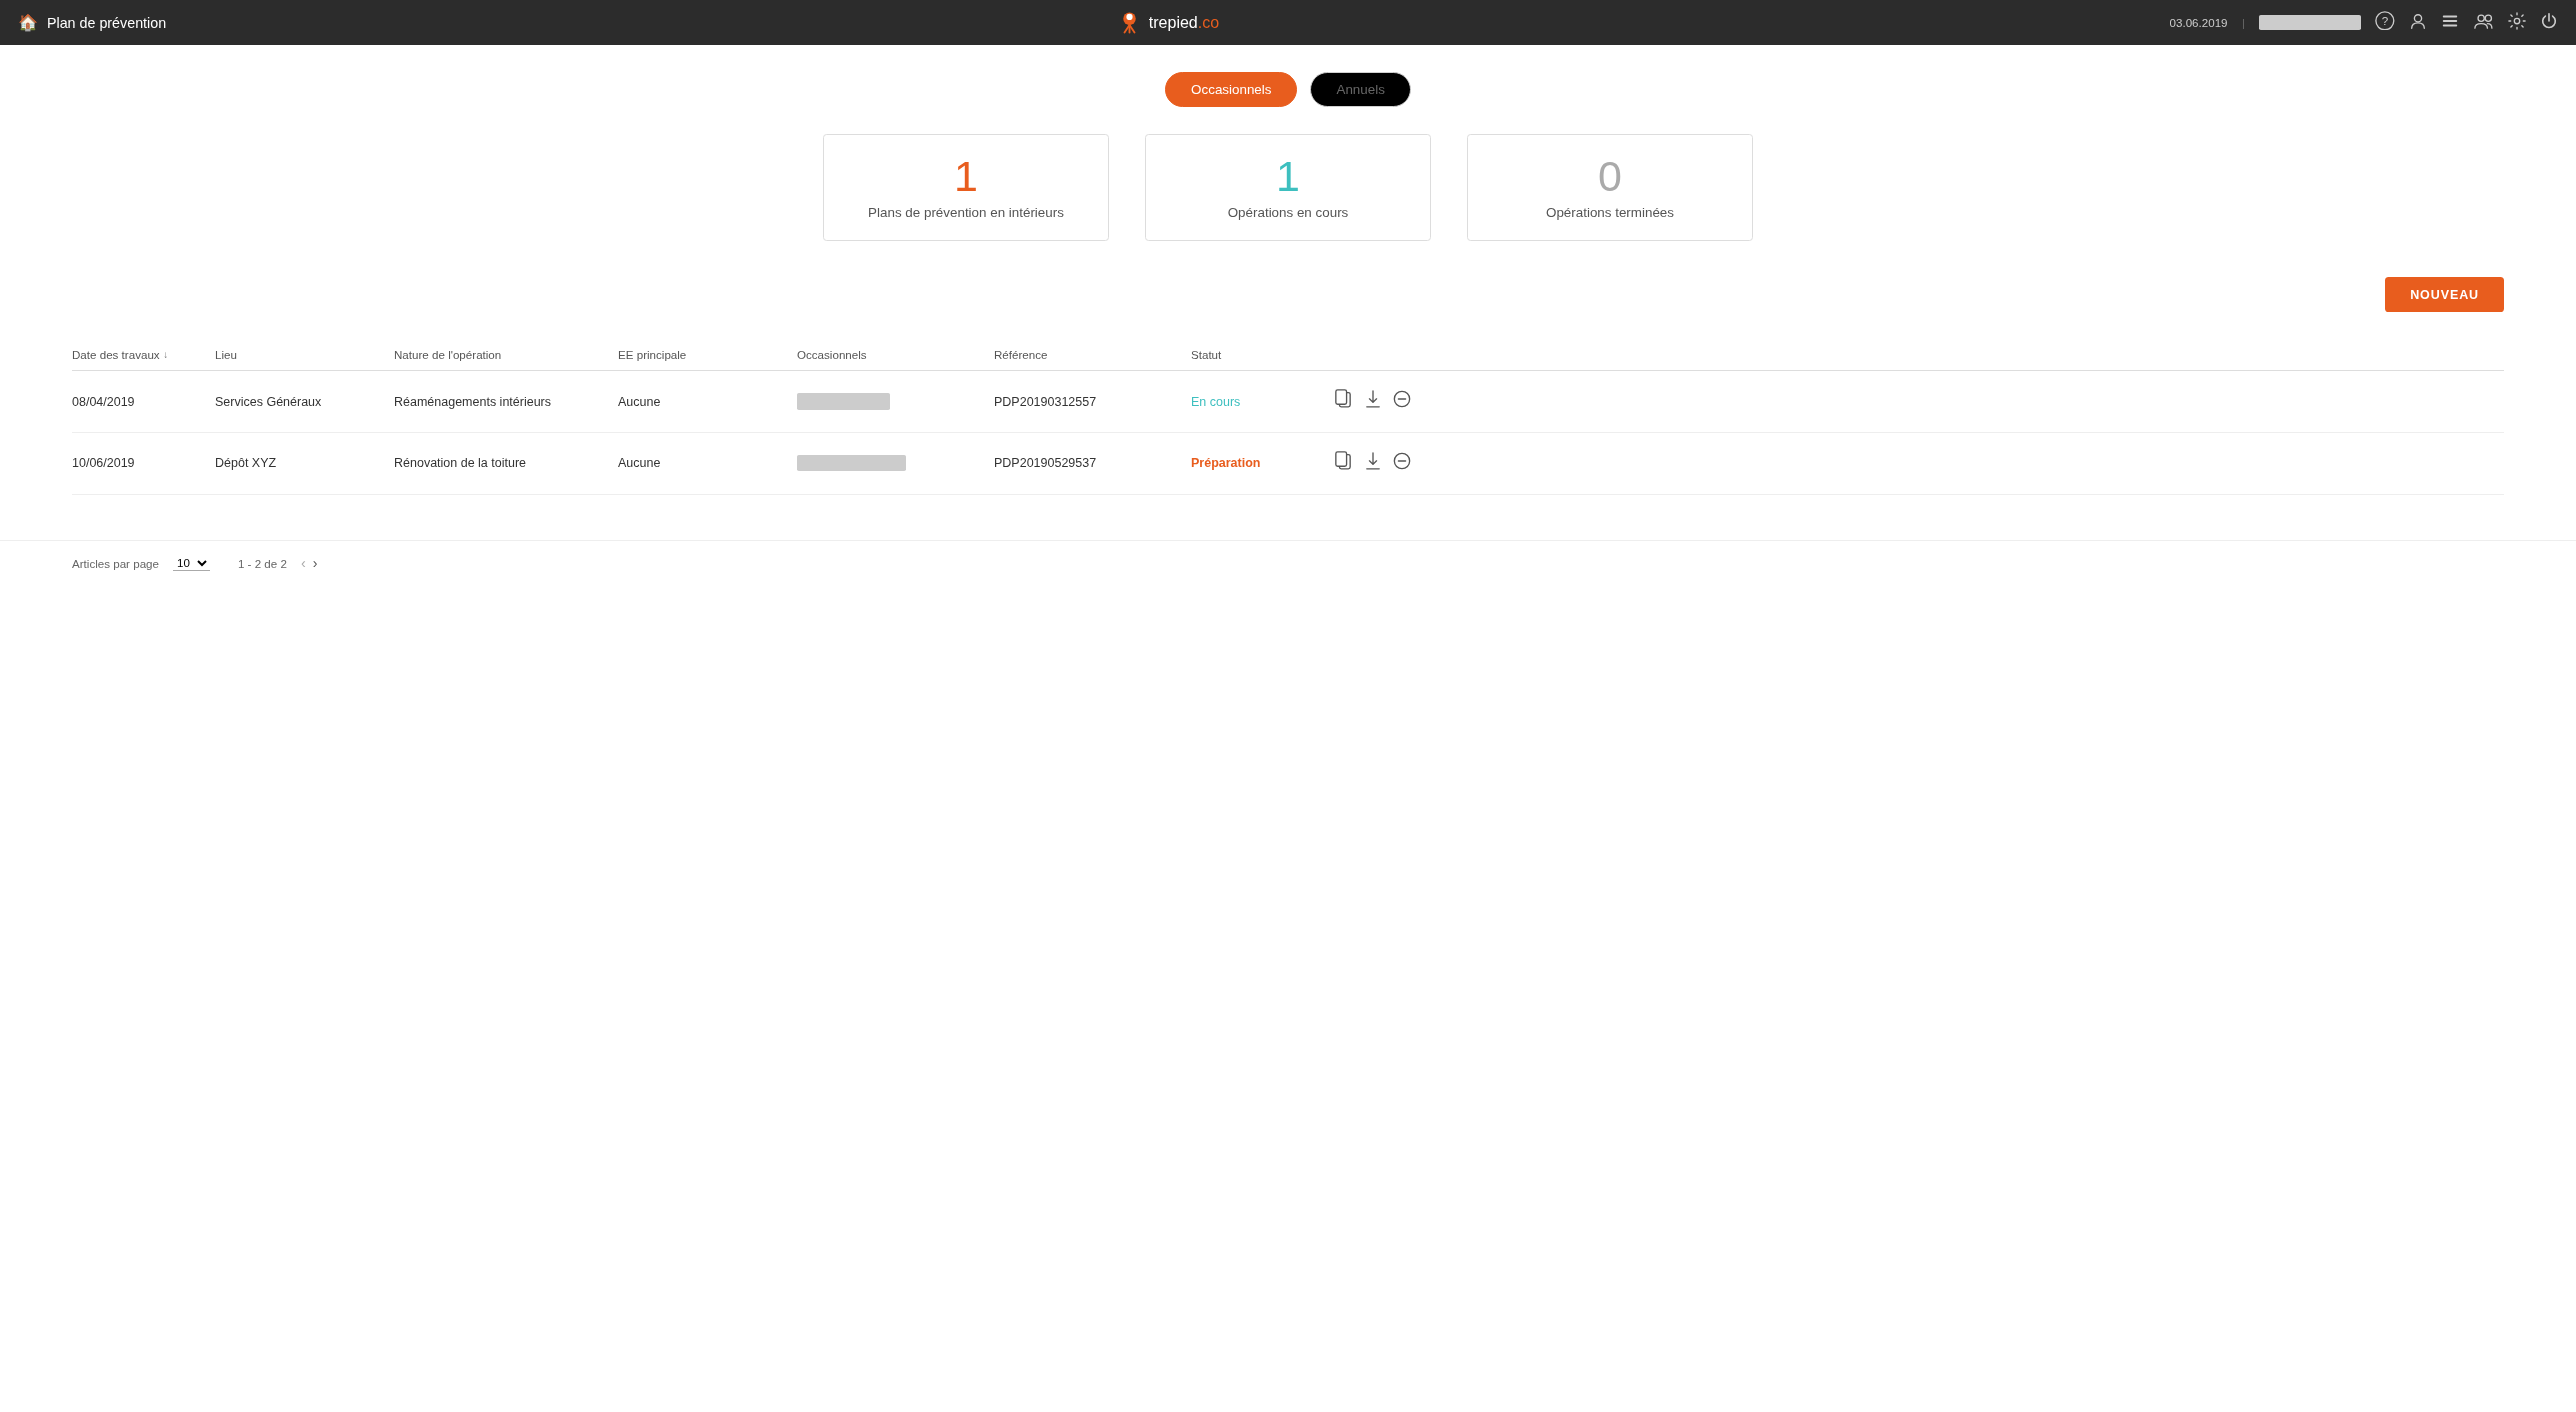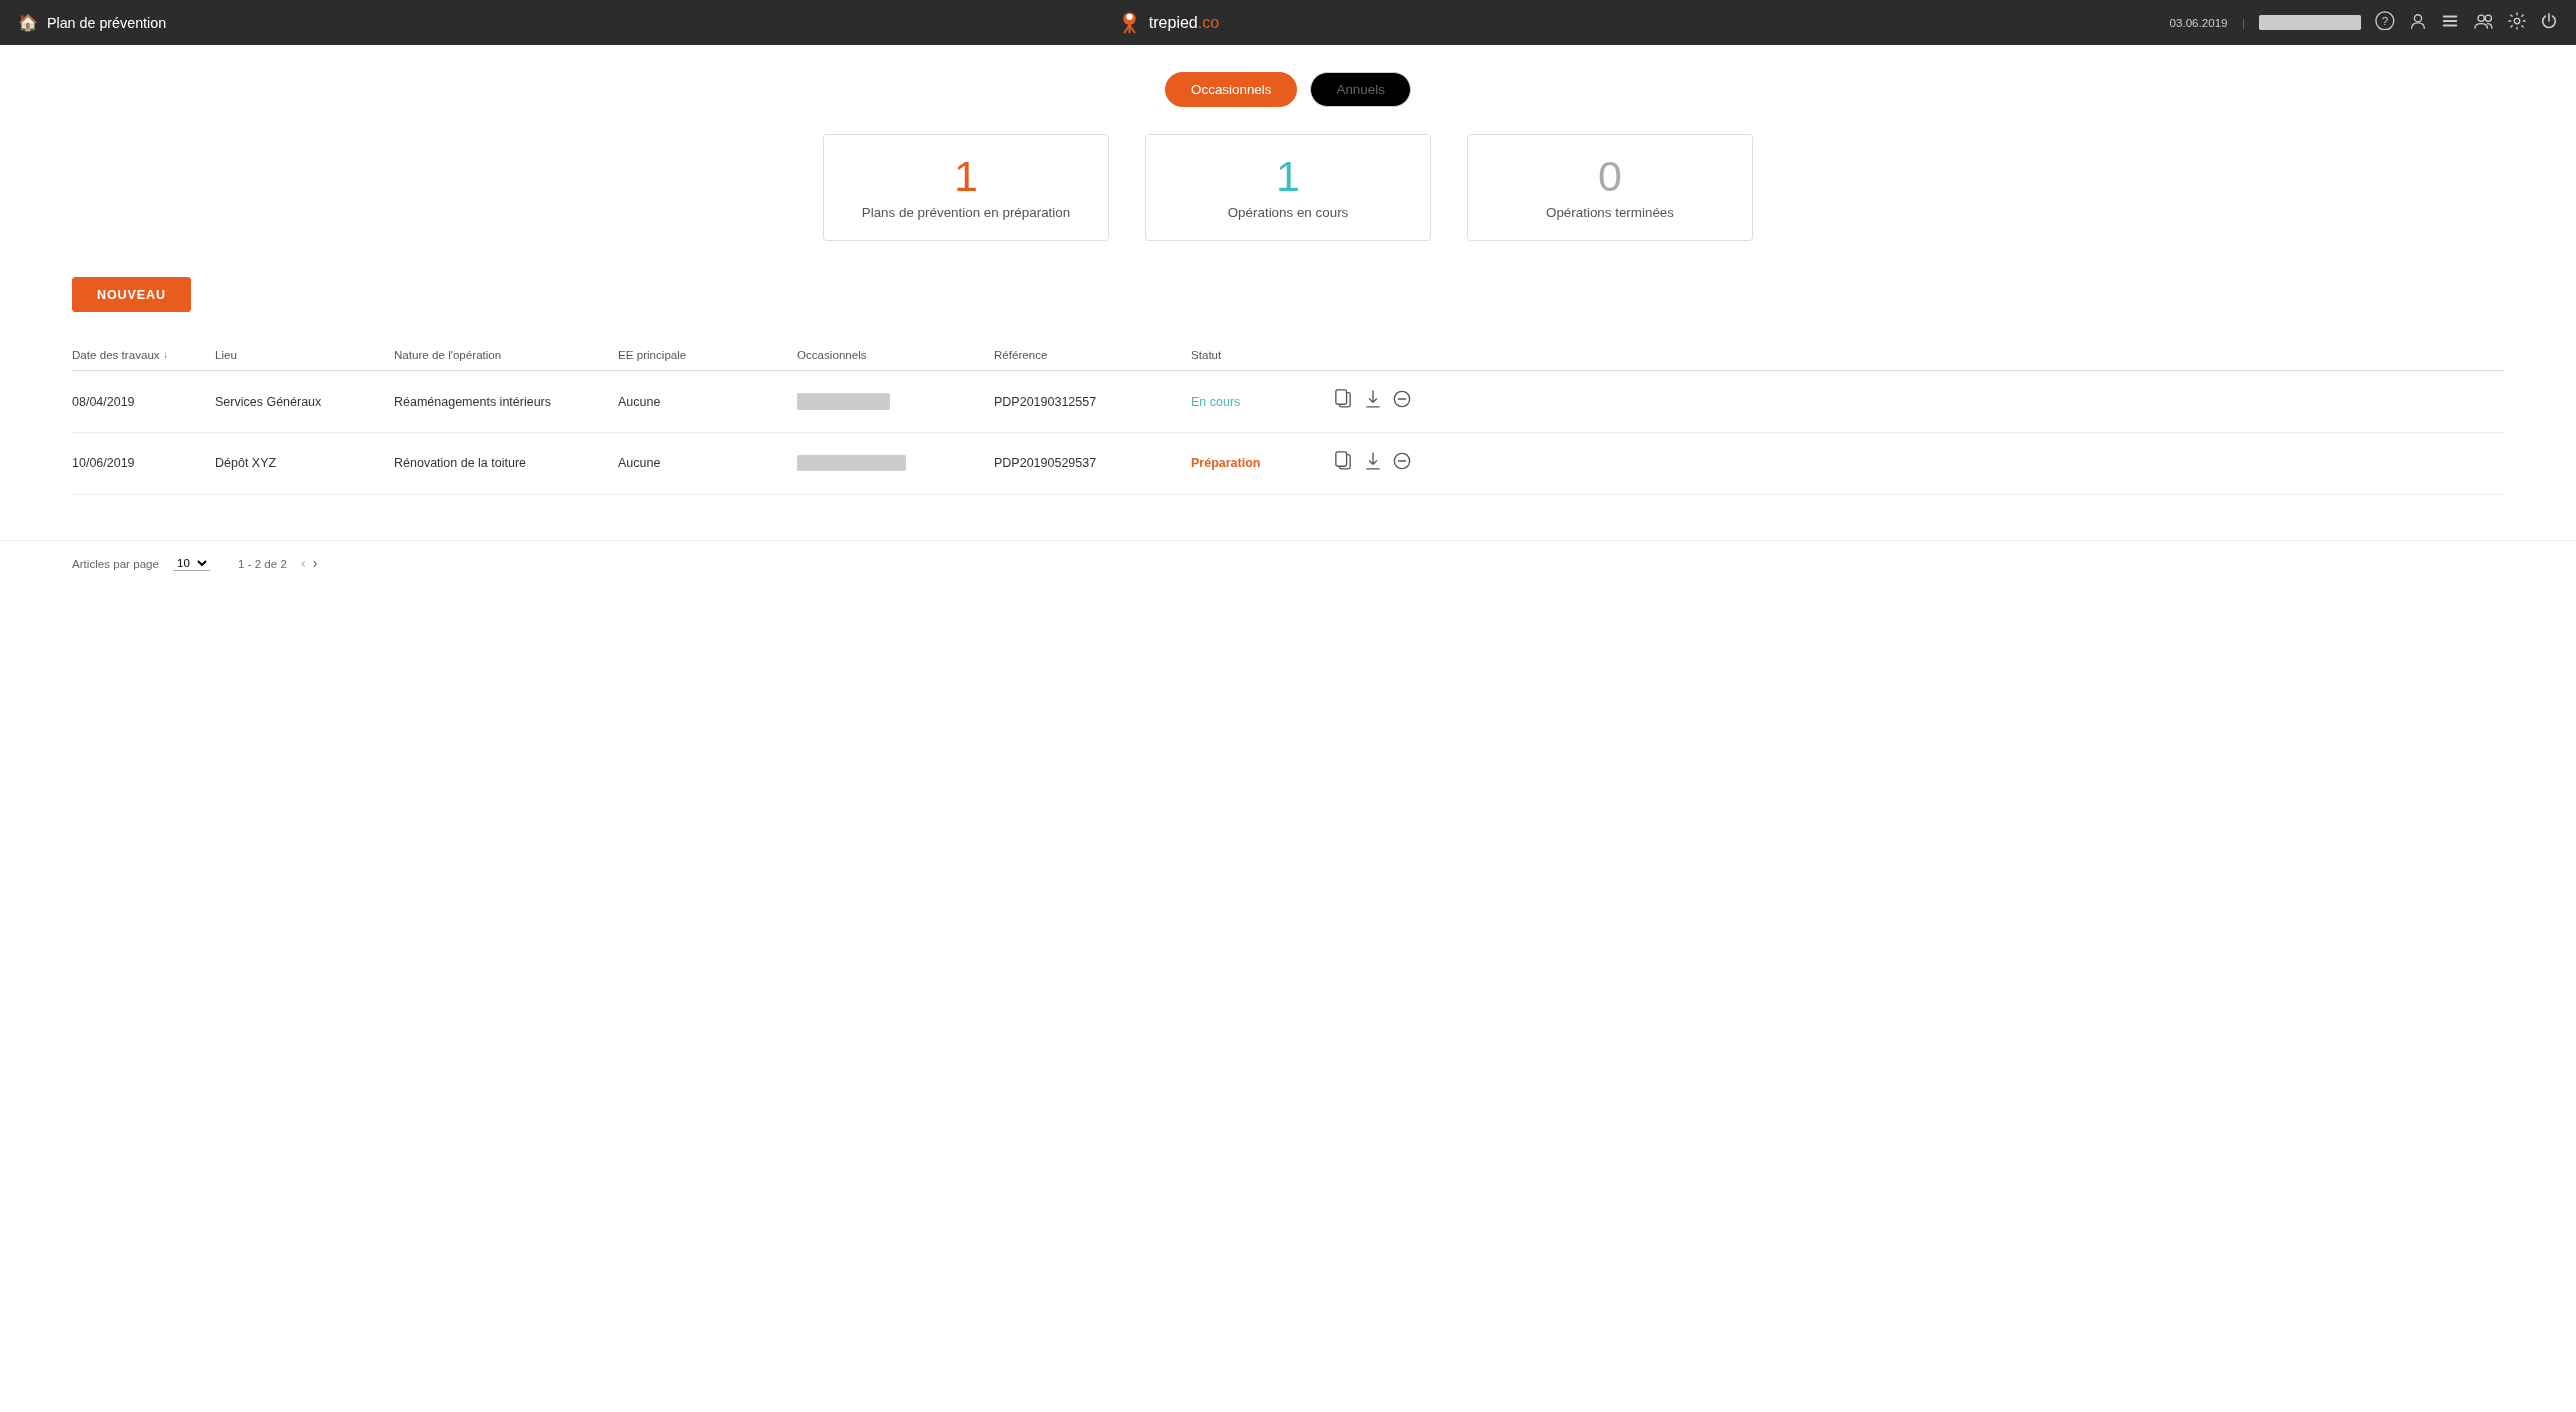--- a/index.html
+++ b/index.html
@@ -106,21 +106,21 @@
     .stat-number.teal { color: #3dbfbf; }
     .stat-number.gray { color: #aaa; }
     .stat-label {
       font-size: 13.4px;
       color: #555;
     }
 
     
     .nouveau-row {
       display: flex;
-      justify-content: flex-start;
+      justify-content: flex-end;
       margin-bottom: 27px;
     }
     .nouveau-btn {
       background: #e85d1e;
       color: #fff;
       border: none;
       border-radius: 3.6px;
       padding: 10.7px 25px;
       font-size: 12.5px;
       font-weight: 700;
@@ -321,21 +321,21 @@
 <main class="main-content">
 
   <div class="tabs-container">
     <button class="tab-btn active">Occasionnels</button>
     <button class="tab-btn inactive">Annuels</button>
   </div>
 
   <div class="stats-row">
     <div class="stat-card">
       <span class="stat-number orange">1</span>
-      <span class="stat-label">Plans de prévention en préparation</span>
+      <span class="stat-label">Plans de prévention en intérieurs</span>
     </div>
     <div class="stat-card">
       <span class="stat-number teal">1</span>
       <span class="stat-label">Opérations en cours</span>
     </div>
     <div class="stat-card">
       <span class="stat-number gray">0</span>
       <span class="stat-label">Opérations terminées</span>
     </div>
   </div>

